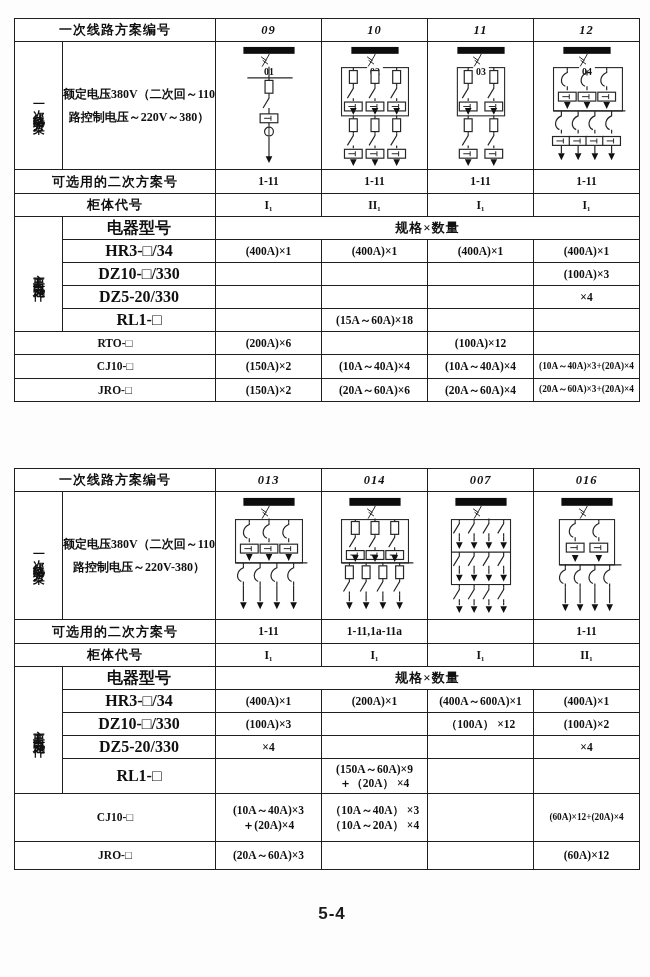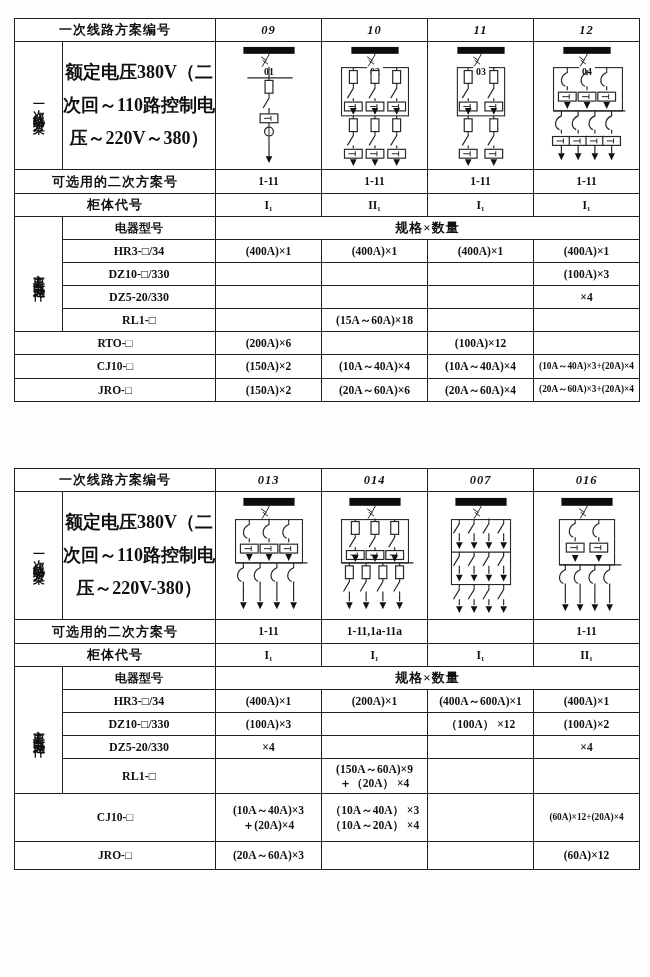--- a/index.html
+++ b/index.html
@@ -11,22 +11,22 @@
   table.t{border-collapse:collapse;table-layout:fixed;width:626px;background:#fff;}
   table.t td{border:1.5px solid #1f1f1f;text-align:center;vertical-align:middle;
     font-weight:bold;padding:0;overflow:hidden;}
   col.c0{width:48px;} col.c1{width:153px;} col.cd{width:106px;}
   .rh23{height:23px;} .rh24{height:24px;margin-left:16px;} .rh28{height:28px;}
   .rh35{height:35px;} .rh48{height:48px;} .rdiag{height:128px;}
   .hdr{font-size:13px;letter-spacing:1px;}
   .num{font-size:12.5px;letter-spacing:1px;font-style:italic;}
   .val{font-size:11.5px;line-height:1.25;white-space:pre-line;}
   .sm{font-size:9.3px;letter-spacing:0;}
-  .model{text-align:left;padding-left:10px;font-size:12px;border-radius:10px;}
-  .note{text-align:left;padding:0 9px;font-size:18px;line-height:1.85;font-family:Liberation Serif, serif;}
+  .model{text-align:left;padding-left:10px;font-size:16px;border-radius:10px;}
+  .note{text-align:left;padding:0 9px;font-size:12px;line-height:1.85;font-family:Liberation Serif, serif;}
   .vtext{writing-mode:vertical-rl;text-orientation:upright;font-size:12px;
     letter-spacing:3px;margin:0 auto;font-weight:bold;}
   .t2gap{margin-top:66px;}
   .pageno{margin-top:34px;text-align:center;font-family:"Liberation Sans","DejaVu Sans",sans-serif;
     font-size:17px;font-weight:600;letter-spacing:1px;color:#1a1a1a;}
   svg.diag{display:block;margin:0 auto;}
   .bus{fill:#0d0d0d;}
   .bx{fill:none;stroke:#262626;stroke-width:1.1;}
   .ln{stroke:#262626;stroke-width:1.2;fill:none;}
   .dlabel{font:bold 10px "Liberation Serif",serif;fill:#111;text-anchor:middle;}
@@ -530,13 +530,14 @@
     <tr class="rh28">
       <td colspan="2" class="val">JRO-□</td>
       <td class="val">(20A～60A)×3</td>
       <td class="val"></td>
       <td class="val"></td>
       <td class="val">(60A)×12</td>
     </tr>
   </tbody>
     </table>
 
+  <div class="pageno">5-4</div>
 </div>
 
 </body></html>

